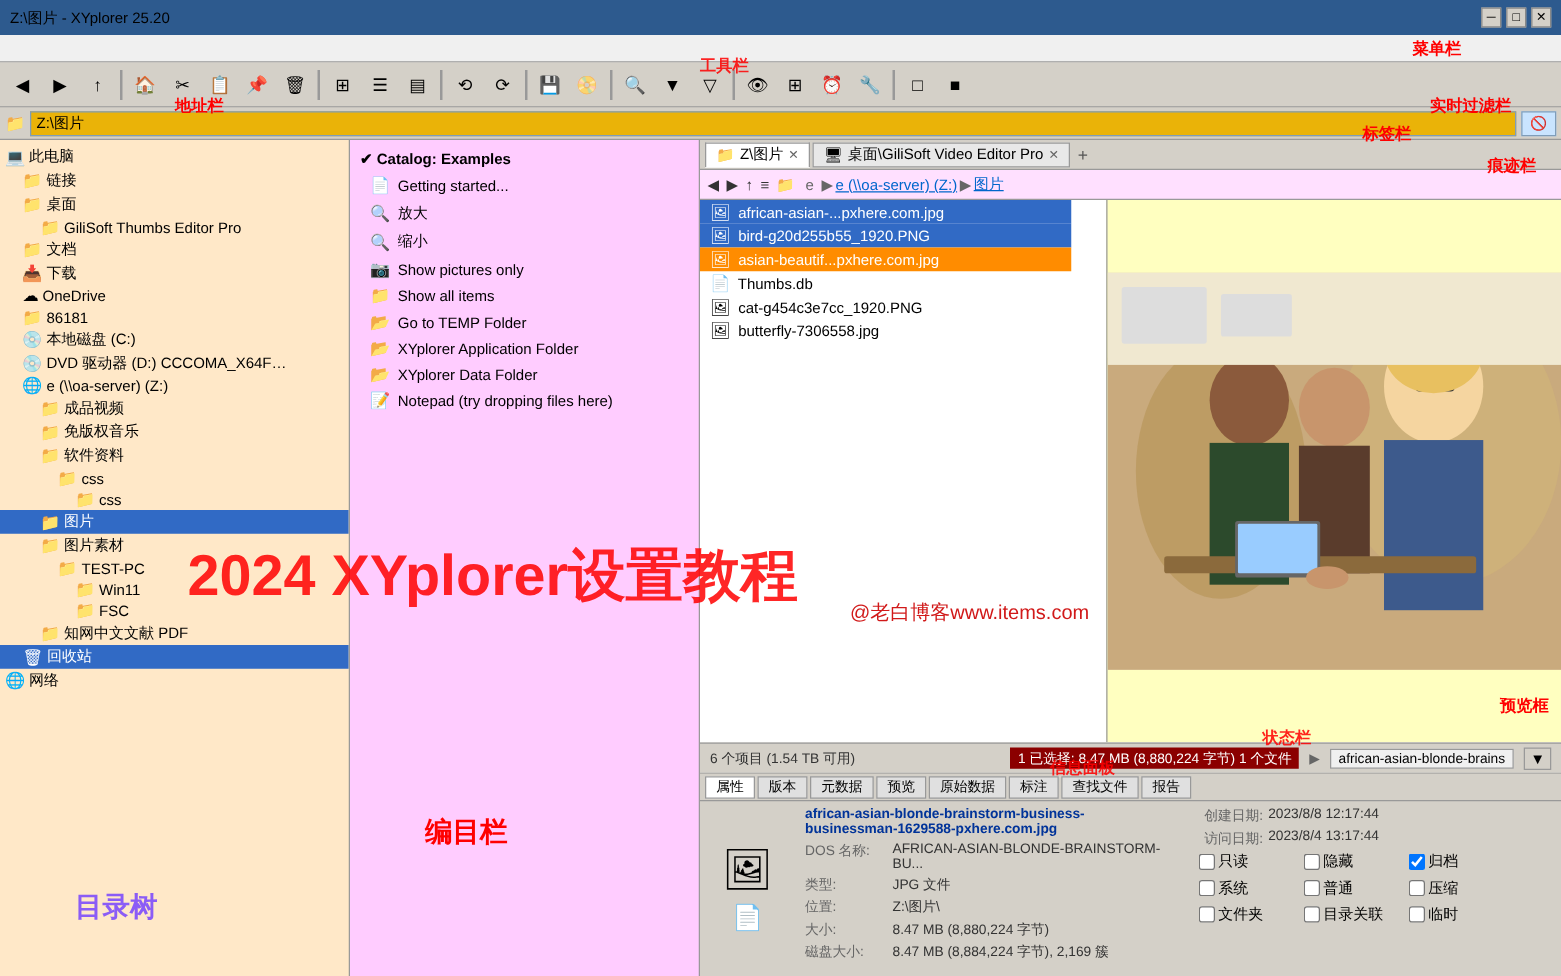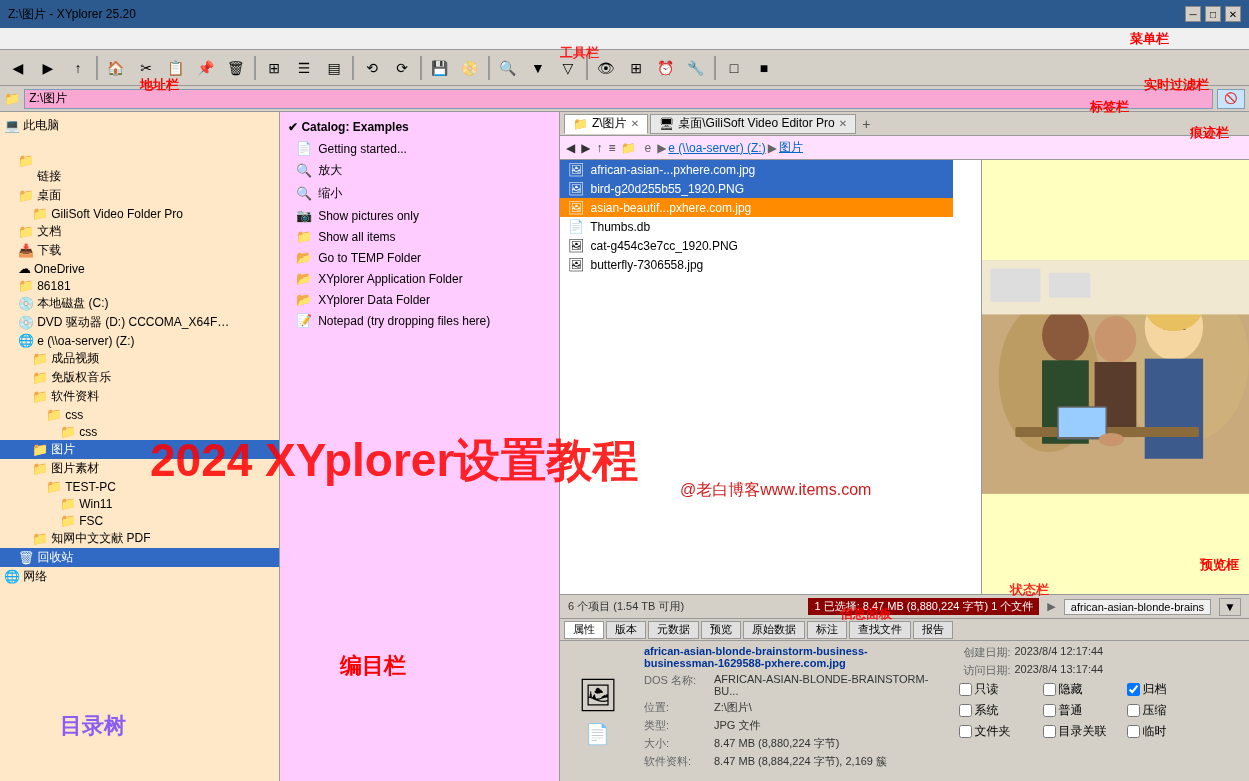--- a/index.html
+++ b/index.html
@@ -15,21 +15,21 @@
     .menu-item { padding: 2px 6px; cursor: pointer; font-size: 12px; }
     .menu-label { position: absolute; right: 80px; top: 2px; color: red; font-size: 13px; font-weight: bold; }
 
     
     .toolbar { background: #d4d0c8; display: flex; align-items: center; padding: 2px 4px; height: 36px; border-bottom: 1px solid #999; gap: 2px; position: relative; }
     .toolbar-btn { width: 28px; height: 28px; background: #d4d0c8; border: 1px solid transparent; display: flex; align-items: center; justify-content: center; cursor: pointer; font-size: 14px; }
     .toolbar-separator { width: 2px; height: 24px; background: #999; margin: 0 2px; }
 
     
     .address-bar { background: #d4d0c8; display: flex; align-items: center; padding: 2px 4px; height: 26px; border-bottom: 1px solid #999; gap: 4px; position: relative; }
-    .address-input { flex: 1; height: 20px; border: 1px solid #7f9db9; background: #f9a8d4; padding: 0 4px; font-size: 12px; }
+    .address-input { flex: 1; height: 20px; border: 1px solid #7f9db9; background: #eab308; padding: 0 4px; font-size: 12px; }
     .address-label { position: absolute; left: 140px; top: -10px; color: red; font-size: 13px; font-weight: bold; }
     .filter-label { position: absolute; right: 40px; top: -10px; color: red; font-size: 13px; font-weight: bold; }
     .filter-btn { background: #c9e4ff; border: 1px solid #7f9db9; padding: 1px 6px; font-size: 11px; cursor: pointer; color: red; height: 20px; }
 
     
     .main-layout { display: flex; height: calc(781px - 28px - 22px - 36px - 26px); }
 
     
     .dir-tree { width: 280px; background: #ffe8c8; border-right: 1px solid #999; overflow-y: auto; padding: 4px 0; flex-shrink: 0; position: relative; }
     .tree-item { display: flex; align-items: center; padding: 1px 4px; cursor: pointer; white-space: nowrap; }
@@ -58,21 +58,21 @@
     .path-btn { background: none; border: none; cursor: pointer; font-size: 12px; color: #333; padding: 0 2px; }
     .path-segment { font-size: 12px; color: #333; }
     .path-separator { color: #666; font-size: 12px; }
     .path-label { position: absolute; right: 20px; top: -12px; color: red; font-size: 13px; font-weight: bold; }
     .file-list-left { flex: 1; }
     .file-item { display: flex; align-items: center; padding: 2px 8px; cursor: pointer; gap: 6px; }
     .file-item.selected-blue { background: #316ac5; color: white; }
     .file-item.selected-orange { background: #ff8c00; color: white; }
 
     
-    .preview-panel { width: 268px; background: #ffffc0; border-left: 1px solid #999; display: flex; justify-content: center; overflow: hidden; position: relative; margin-left: 28px; }
+    .preview-panel { width: 364px; background: #ffffc0; border-left: 1px solid #999; display: flex; justify-content: center; overflow: hidden; position: relative; margin-left: 28px; }
     .preview-label { position: absolute; bottom: 20px; right: 10px; color: red; font-size: 13px; font-weight: bold; }
 
     
     .status-bar { background: #d4d0c8; display: flex; align-items: center; padding: 2px 8px; height: 24px; border-top: 1px solid #999; gap: 8px; position: relative; }
     .status-info { font-size: 11px; color: #333; }
     .status-selected { background: #8b0000; color: white; padding: 1px 6px; font-size: 11px; }
     .status-filename { background: #f0f0f0; border: 1px solid #999; padding: 1px 6px; font-size: 11px; max-width: 180px; overflow: hidden; text-overflow: ellipsis; white-space: nowrap; }
     .status-arrow { font-size: 11px; color: #666; }
 
     
@@ -163,29 +163,29 @@
 
 <div class="main-layout">
 
   <div class="dir-tree" id="dir-tree-container">
     <div class="tree-item" style="padding-left: 4px;">
         <span style="margin-right:3px;font-size:13px;">💻</span>
         <span style="font-size:12px;overflow:hidden;text-overflow:ellipsis;white-space:nowrap;max-width:200px;">此电脑</span>
       </div>
       <div class="tree-item" style="padding-left: 18px;">
         <span style="margin-right:3px;font-size:13px;">📁</span>
-        <span style="font-size:12px;overflow:hidden;text-overflow:ellipsis;white-space:nowrap;max-width:200px;margin-top:32px;">链接</span>
+        <span style="font-size:12px;overflow:hidden;text-overflow:ellipsis;white-space:nowrap;max-width:200px;">链接</span>
       </div>
       <div class="tree-item" style="padding-left: 18px;">
         <span style="margin-right:3px;font-size:13px;">📁</span>
         <span style="font-size:12px;overflow:hidden;text-overflow:ellipsis;white-space:nowrap;max-width:200px;">桌面</span>
       </div>
       <div class="tree-item" style="padding-left: 32px;">
         <span style="margin-right:3px;font-size:13px;">📁</span>
-        <span style="font-size:12px;overflow:hidden;text-overflow:ellipsis;white-space:nowrap;max-width:200px;">GiliSoft Video Folder Pro</span>
+        <span style="font-size:12px;overflow:hidden;text-overflow:ellipsis;white-space:nowrap;max-width:200px;">GiliSoft Thumbs Editor Pro</span>
       </div>
       <div class="tree-item" style="padding-left: 18px;">
         <span style="margin-right:3px;font-size:13px;">📁</span>
         <span style="font-size:12px;overflow:hidden;text-overflow:ellipsis;white-space:nowrap;max-width:200px;">文档</span>
       </div>
       <div class="tree-item" style="padding-left: 18px;">
         <span style="margin-right:3px;font-size:13px;">📥</span>
         <span style="font-size:12px;overflow:hidden;text-overflow:ellipsis;white-space:nowrap;max-width:200px;">下载</span>
       </div>
       <div class="tree-item" style="padding-left: 18px;">
@@ -432,40 +432,40 @@
           <div class="info-file-icon">🖼</div>
           <div style="font-size:20px;">📄</div>
         </div>
         <div style="flex:1;">
           <div class="info-filename">african-asian-blonde-brainstorm-business-businessman-1629588-pxhere.com.jpg</div>
           <div class="info-row">
             <span class="info-key">DOS 名称:</span>
             <span class="info-val">AFRICAN-ASIAN-BLONDE-BRAINSTORM-BU...</span>
           </div>
           <div class="info-row">
+            <span class="info-key">类型:</span>
+            <span class="info-val">JPG 文件</span>
+          </div>
+          <div class="info-row">
             <span class="info-key">位置:</span>
             <span class="info-val">Z:\图片\</span>
-          </div>
-          <div class="info-row">
-            <span class="info-key">类型:</span>
-            <span class="info-val">JPG 文件</span>
           </div>
           <div class="info-row">
             <span class="info-key">大小:</span>
             <span class="info-val">8.47 MB (8,880,224 字节)</span>
           </div>
           <div class="info-row">
-            <span class="info-key">软件资料:</span>
+            <span class="info-key">磁盘大小:</span>
             <span class="info-val">8.47 MB (8,884,224 字节), 2,169 簇</span>
           </div>
         </div>
         <div class="info-dates">
           <div class="info-date-row">
             <span class="info-date-key">创建日期:</span>
-            <span class="info-date-val">2023/8/4 12:17:44</span>
+            <span class="info-date-val">2023/8/8 12:17:44</span>
           </div>
           <div class="info-date-row">
             <span class="info-date-key">访问日期:</span>
             <span class="info-date-val">2023/8/4 13:17:44</span>
           </div>
           <div class="info-checkboxes" id="info-checkboxes-container">
               <div class="check-item">
                 <input type="checkbox" style="cursor: pointer;">
                 <span>只读</span>
               </div>

